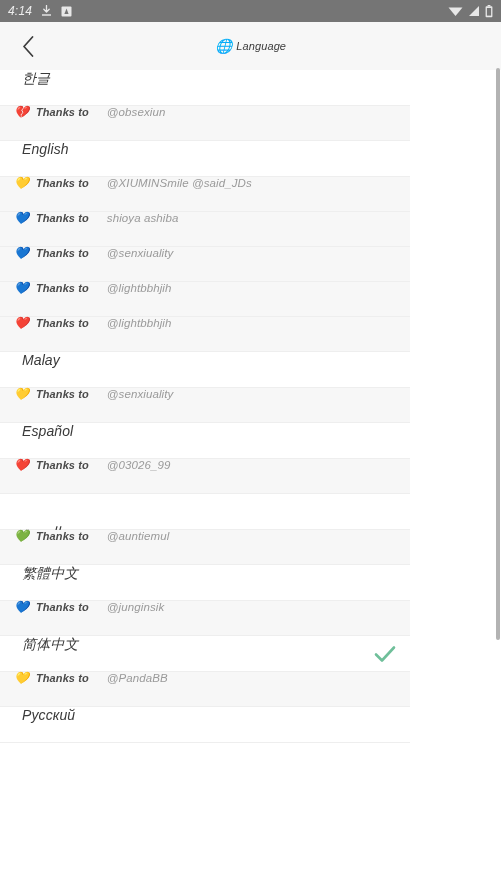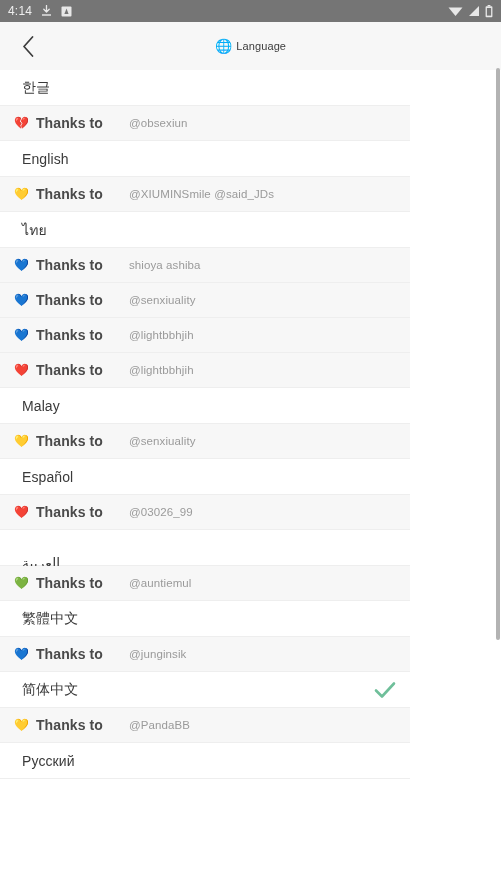--- a/index.html
+++ b/index.html
@@ -2,21 +2,21 @@
 <html><head>
 <meta charset="utf-8">
 <style>
   * { box-sizing: border-box; margin: 0; padding: 0; }
   html, body {
     width: 501px; height: 890px;
     background: #ffffff;
     font-family: "Liberation Sans", "DejaVu Sans", sans-serif;
     overflow: hidden;
   }
-  #app { position: relative; width: 501px; height: 890px; overflow: hidden; background:#3b82f6; }
+  #app { position: relative; width: 501px; height: 890px; overflow: hidden; background:#3b82f6;font-style:italic; }
 
   
   .statusbar {
     height: 22px; width: 100%;
     background: #757575;
     display: flex; align-items: center;
     padding: 0 8px;
     color: #e8e8e8;
   }
   .sb-left { display: flex; align-items: center; gap: 9px; }
@@ -52,21 +52,21 @@
   
   .list {
     position: absolute; top: 70px; left: 0; right: 0; bottom: 0;
     background: #fff;
     overflow: hidden;
   }
   .row {
     position: relative;
     width: 410px;
     border-bottom: 1px solid #eeeeee;
-    display: flex; align-items: center;
+    display: flex; 
   }
   .row-lang {
     height: 36px;
     background: #ffffff;
     padding: 0 14px 0 22px;
   }
   .row-lang .lname {
     font-size: 14px; color: #3a3a3a; letter-spacing: .1px;
   }
   .row-lang .check {
@@ -74,25 +74,25 @@
     display: flex; align-items: center;
   }
   .row-thanks {
     height: 35px;
     background: #f7f7f7;
     padding: 0 14px 0 14px;
     gap: 7px;
   }
   .row-thanks .hrt { font-size: 12px; line-height: 1; }
   .row-thanks .tlabel {
-    font-size: 14px; font-weight: bold; color: #4a4a4a; letter-spacing: .1px;
+    font-size: 11px; font-weight: bold; color: #4a4a4a; letter-spacing: .1px;
   }
   .row-thanks .tcred {
     font-size: 11.5px; color: #9a9a9a; letter-spacing: .1px;
-    margin-left: 19px;
+    margin-left: 11px;
   }
   .rtl { direction: rtl; unicode-bidi: bidi-override; margin-top: 30px; }
 
   
   .scrollbar {
     position: absolute;
     right: 1px;
     top: 68px;
     width: 4px;
     height: 572px;
@@ -166,23 +166,20 @@
         <span class="tcred">@obsexiun</span>
       </div>
       <div class="row row-lang">
         <span class="lname">English</span>
       </div>
       <div class="row row-thanks">
         <span class="hrt">💛</span>
         <span class="tlabel">Thanks to</span>
         <span class="tcred">@XIUMINSmile  @said_JDs</span>
       </div>
-      <div class="row row-lang">
-        <span class="lname">ไทย</span>
-      </div>
       <div class="row row-thanks">
         <span class="hrt">💙</span>
         <span class="tlabel">Thanks to</span>
         <span class="tcred">shioya ashiba</span>
       </div>
       <div class="row row-thanks">
         <span class="hrt">💙</span>
         <span class="tlabel">Thanks to</span>
         <span class="tcred">@senxiuality</span>
       </div>

